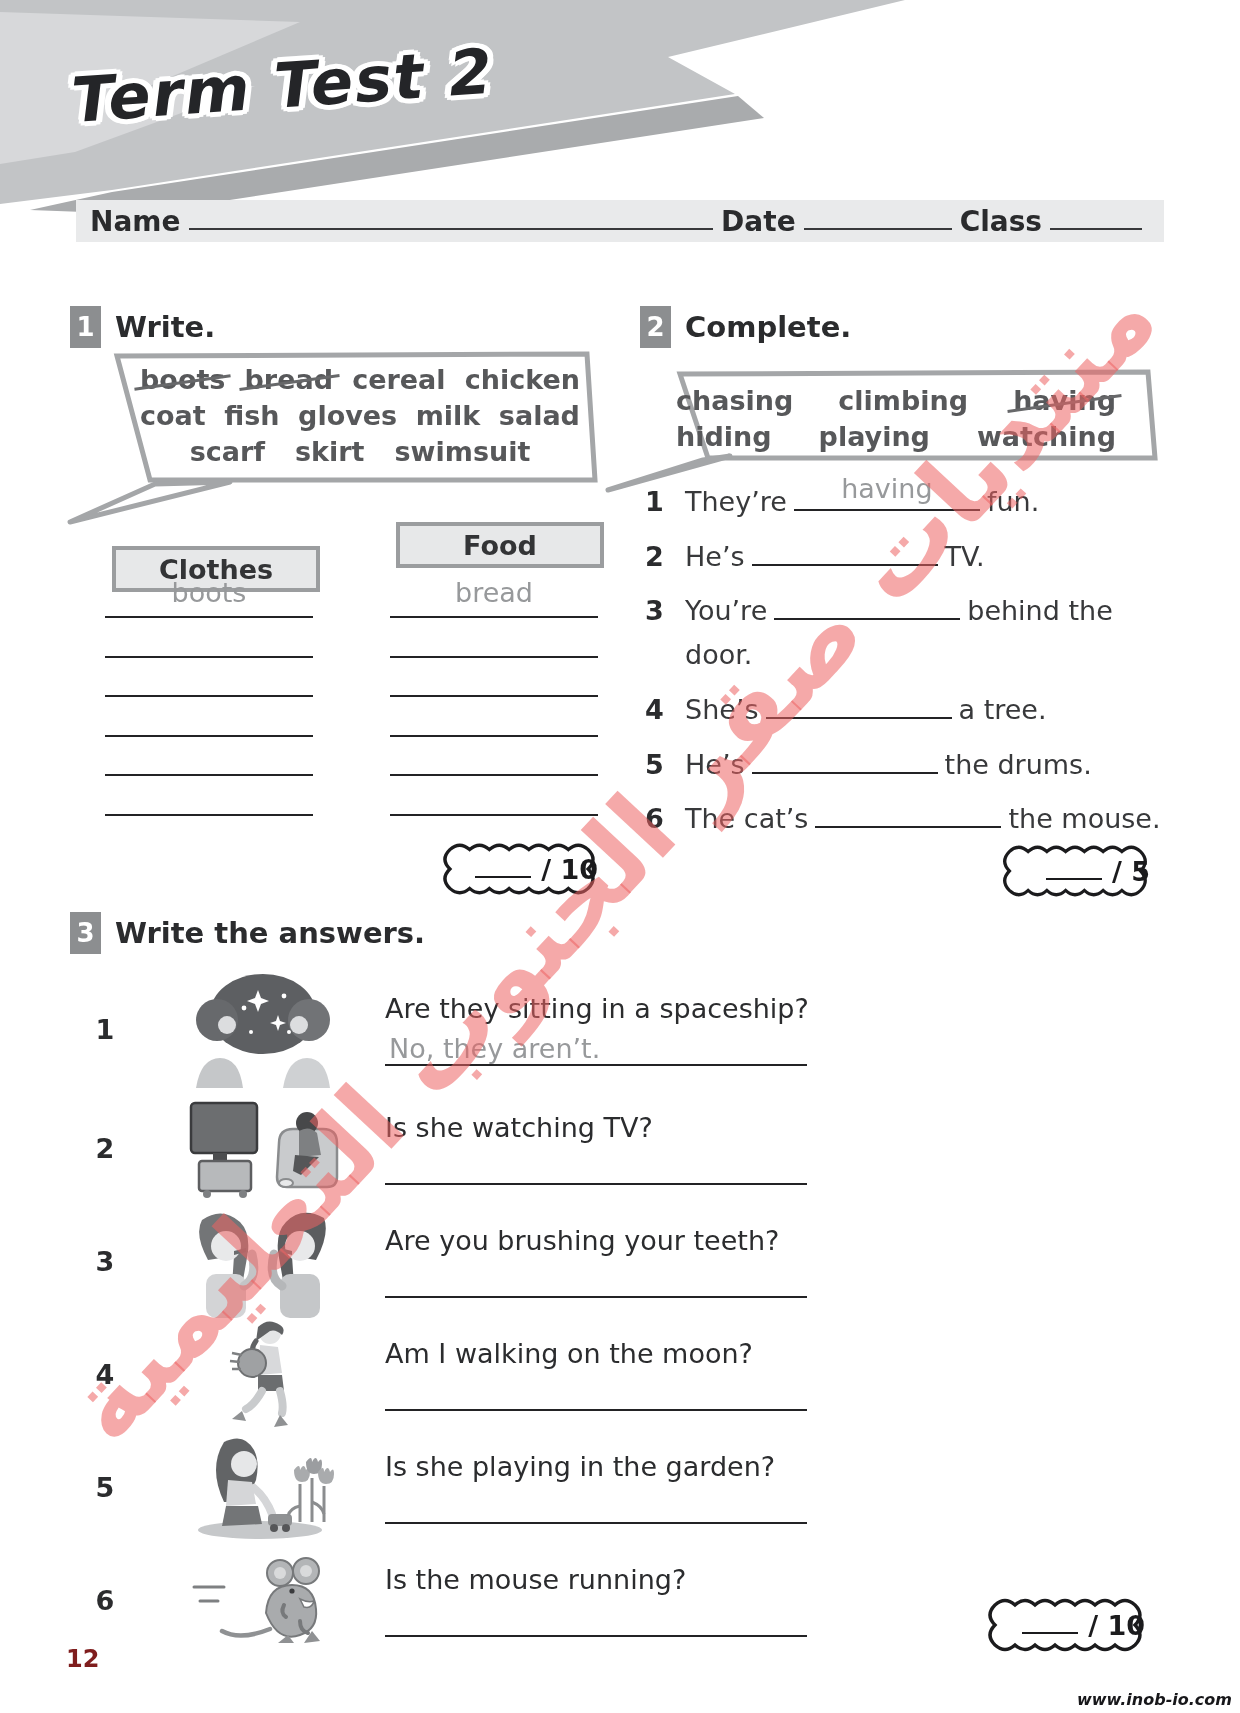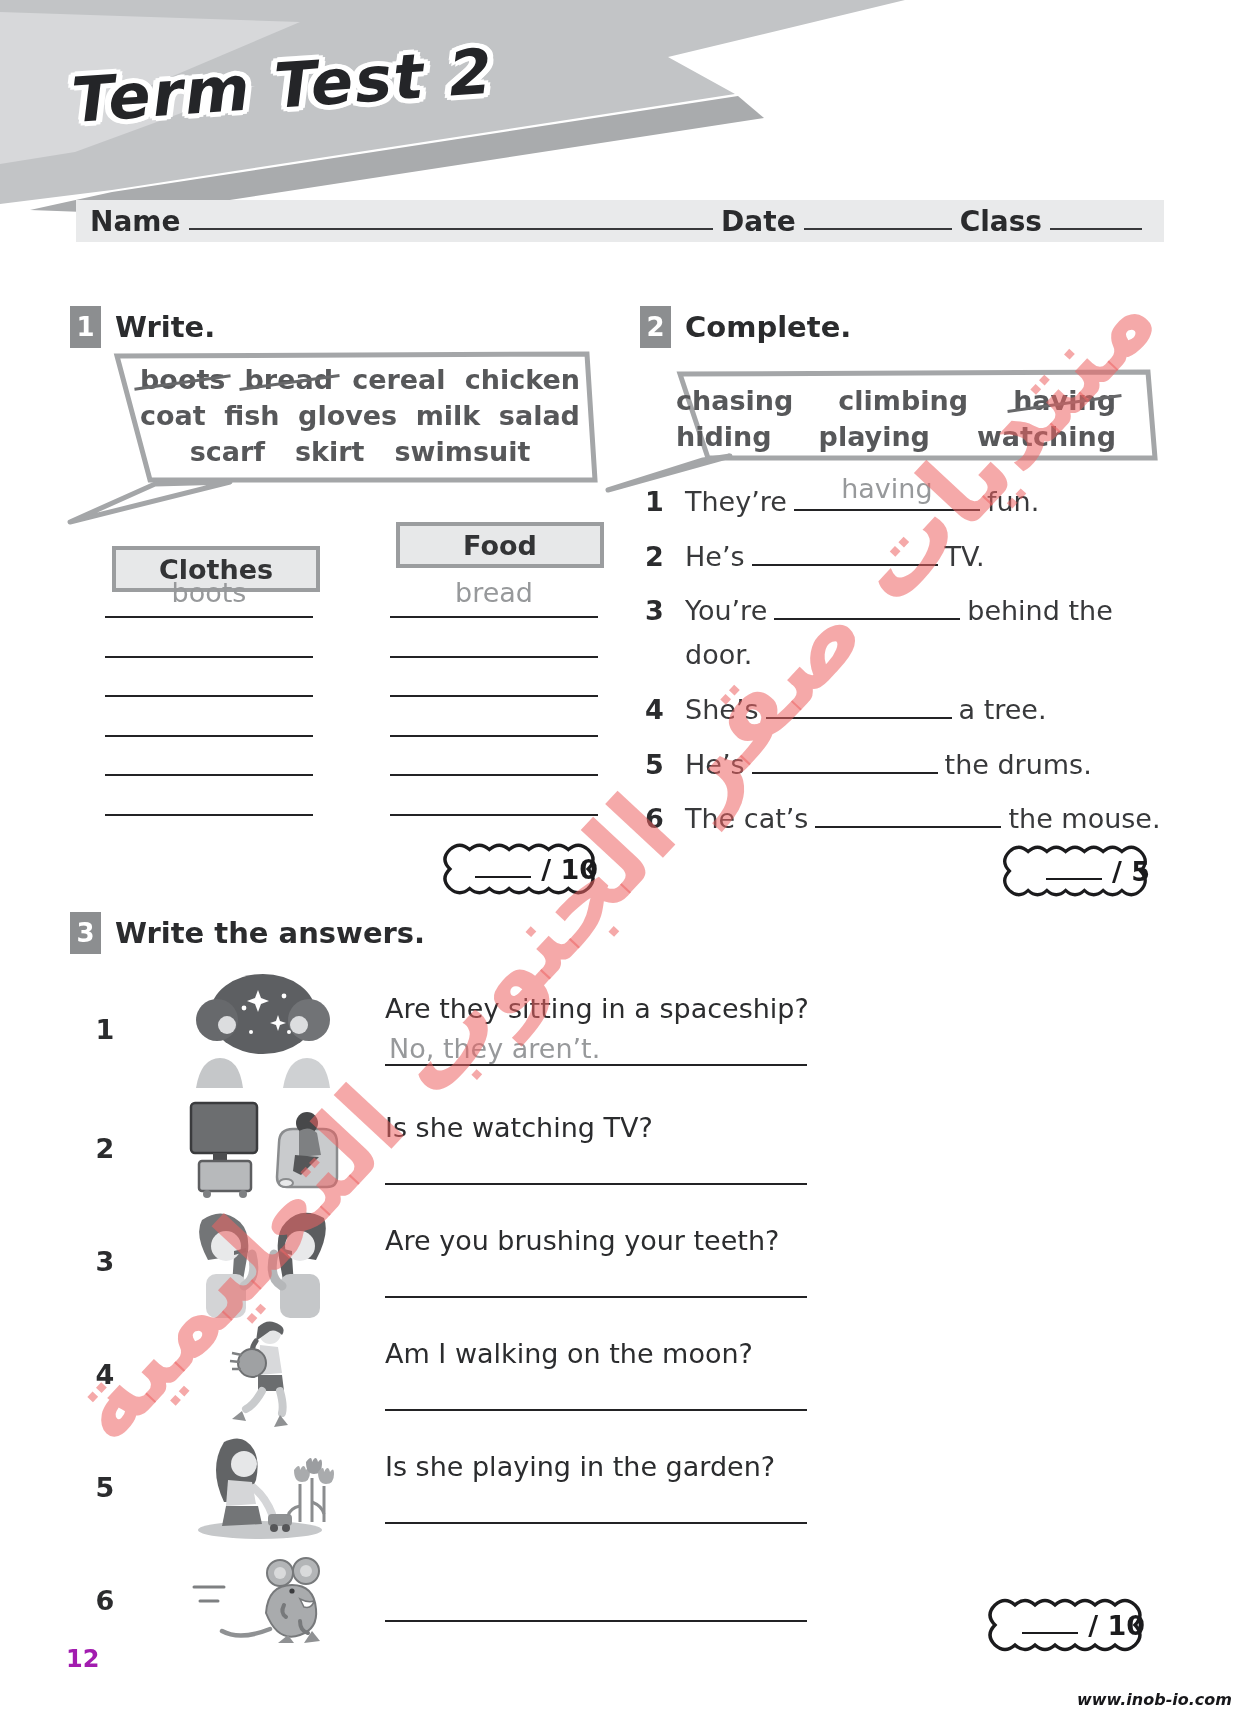--- a/index.html
+++ b/index.html
@@ -69,21 +69,21 @@
   #sec3-rows { margin-top:12px; }
   .qrow { display:grid; grid-template-columns:70px 245px 1fr; align-items:center; height:113px; }
   .qrow.tall { height:126px; }
   .q-num { text-align:center; font-weight:bold; font-size:27px; color:#2b2c2e; }
   .q-img { display:flex; justify-content:center; align-items:center; }
   .q-text { font-size:27px; color:#2b2c2e; }
   .ansline { margin-top:10px; width:422px; border-bottom:2.2px solid #232325; height:32px; position:relative; }
   .ansline .ans { position:absolute; left:4px; bottom:0; color:#97999b; font-size:27px; white-space:nowrap;text-align:center; }
 
   
-  #pagenum { position:absolute; left:66px; top:1645px; font-size:24px; font-weight:bold; color:#a21caf; }
+  #pagenum { position:absolute; left:66px; top:1645px; font-size:24px; font-weight:bold; color:#7f1d1d; }
   #website { position:absolute; right:8px; top:1690px; font-size:16px; font-weight:bold; font-style:italic; color:#17171a; }
 
   
   #watermark { position:absolute; left:-140px; top:792px; width:1520px; height:130px;
     transform:rotate(-47deg); transform-origin:center; text-align:center;
     font-size:104px; font-weight:bold; color:rgba(236,98,98,0.55);
     direction:rtl; white-space:nowrap; pointer-events:none; z-index:50; }
 </style>
 </head>
 <body>
@@ -375,20 +375,21 @@
             <path d="M78,56 q2,-28 26,-28 q22,0 24,24 q2,20 -16,26 q-22,8 -34,-22 Z" fill="#a9abad" stroke="#77797b" stroke-width="2"></path>
             <circle cx="104" cy="34" r="2.6" fill="#3a3b3d"></circle>
             <path d="M112,42 q8,4 14,2 q-2,8 -10,6 Z" fill="#ffffff" stroke="#77797b" stroke-width="1.5"></path>
             <path d="M96,48 q-4,8 2,12 M112,64 q0,10 8,12" stroke="#77797b" stroke-width="4" fill="none" stroke-linecap="round"></path>
             <path d="M82,72 q-30,12 -48,2" stroke="#8f9193" stroke-width="4.5" fill="none" stroke-linecap="round"></path>
             <path d="M100,78 l-10,8 16,0 Z" fill="#8f9193"></path>
             <path d="M124,74 l8,10 -16,2 Z" fill="#8f9193"></path>
           </svg>
         </div>
         <div class="q-cell">
+          <div class="q-text">Is the mouse running?</div>
           <div class="ansline">
             <span class="ans"></span>
           </div>
         </div>
       </div>
     </div>
   </div>
 
   <div class="scorebox" style="left:985px; top:1593px; width:160px; height:64px;">
     <svg viewBox="0 0 160 64" preserveAspectRatio="none">

